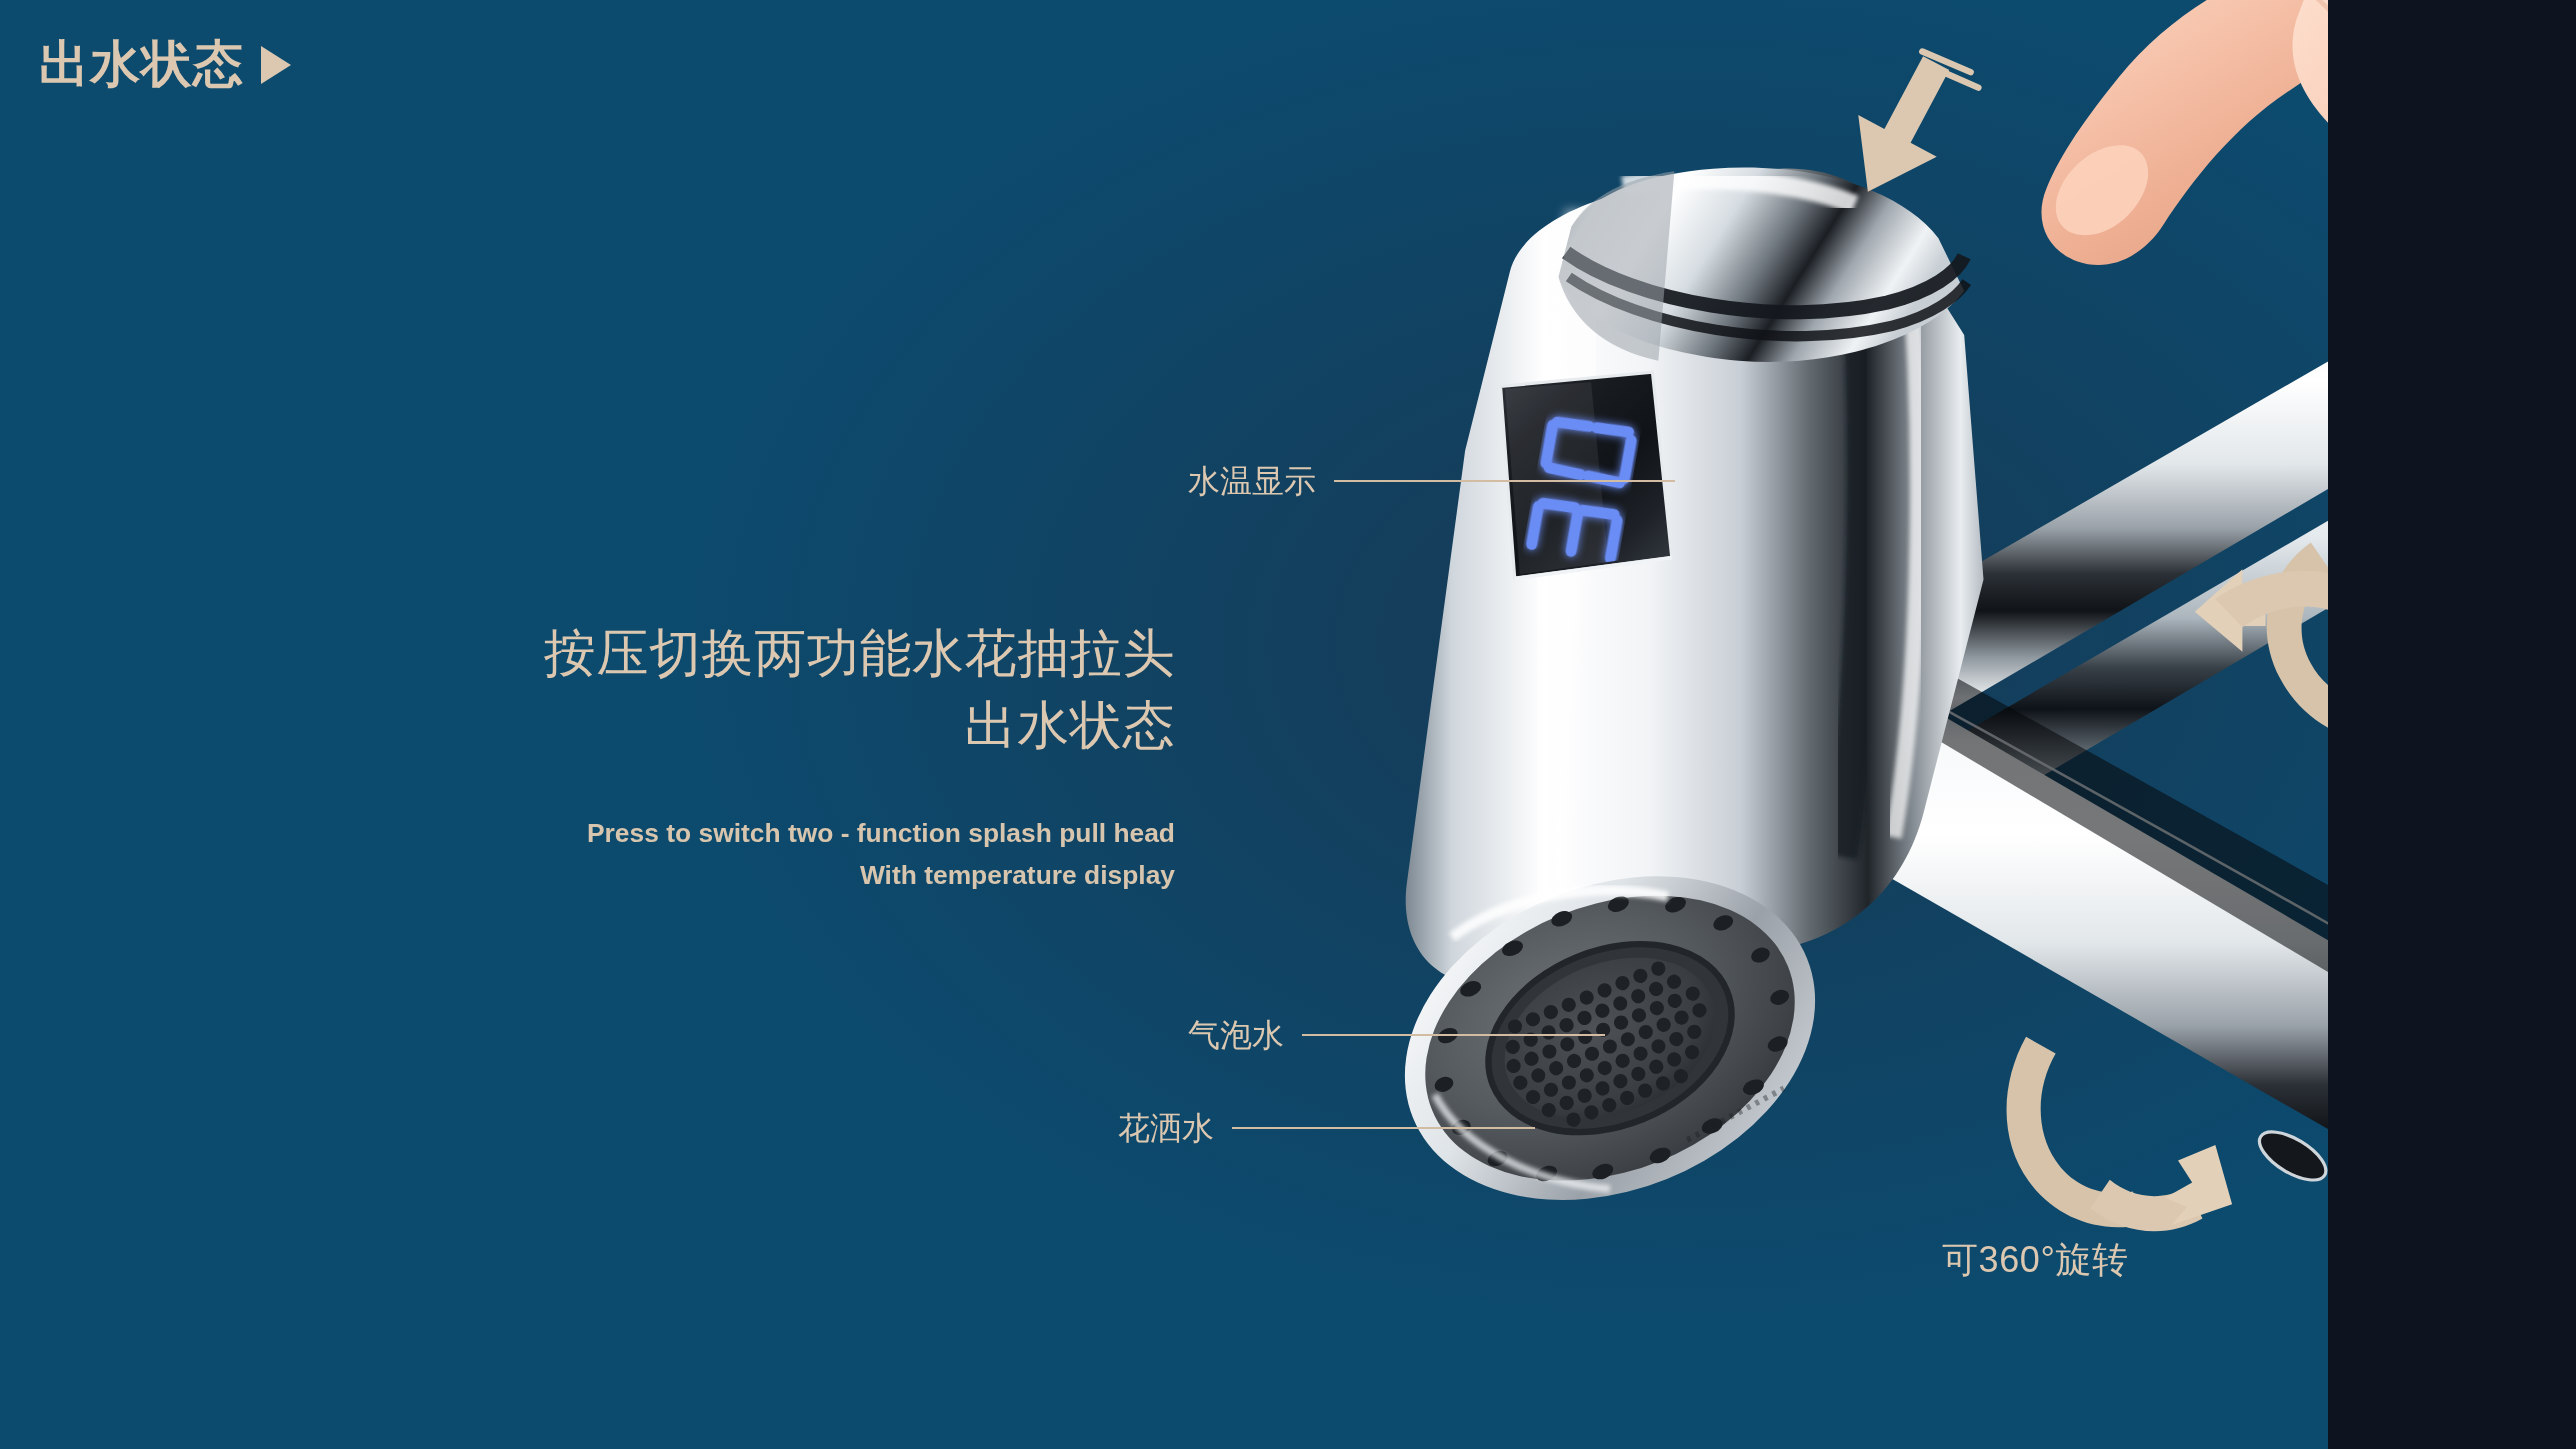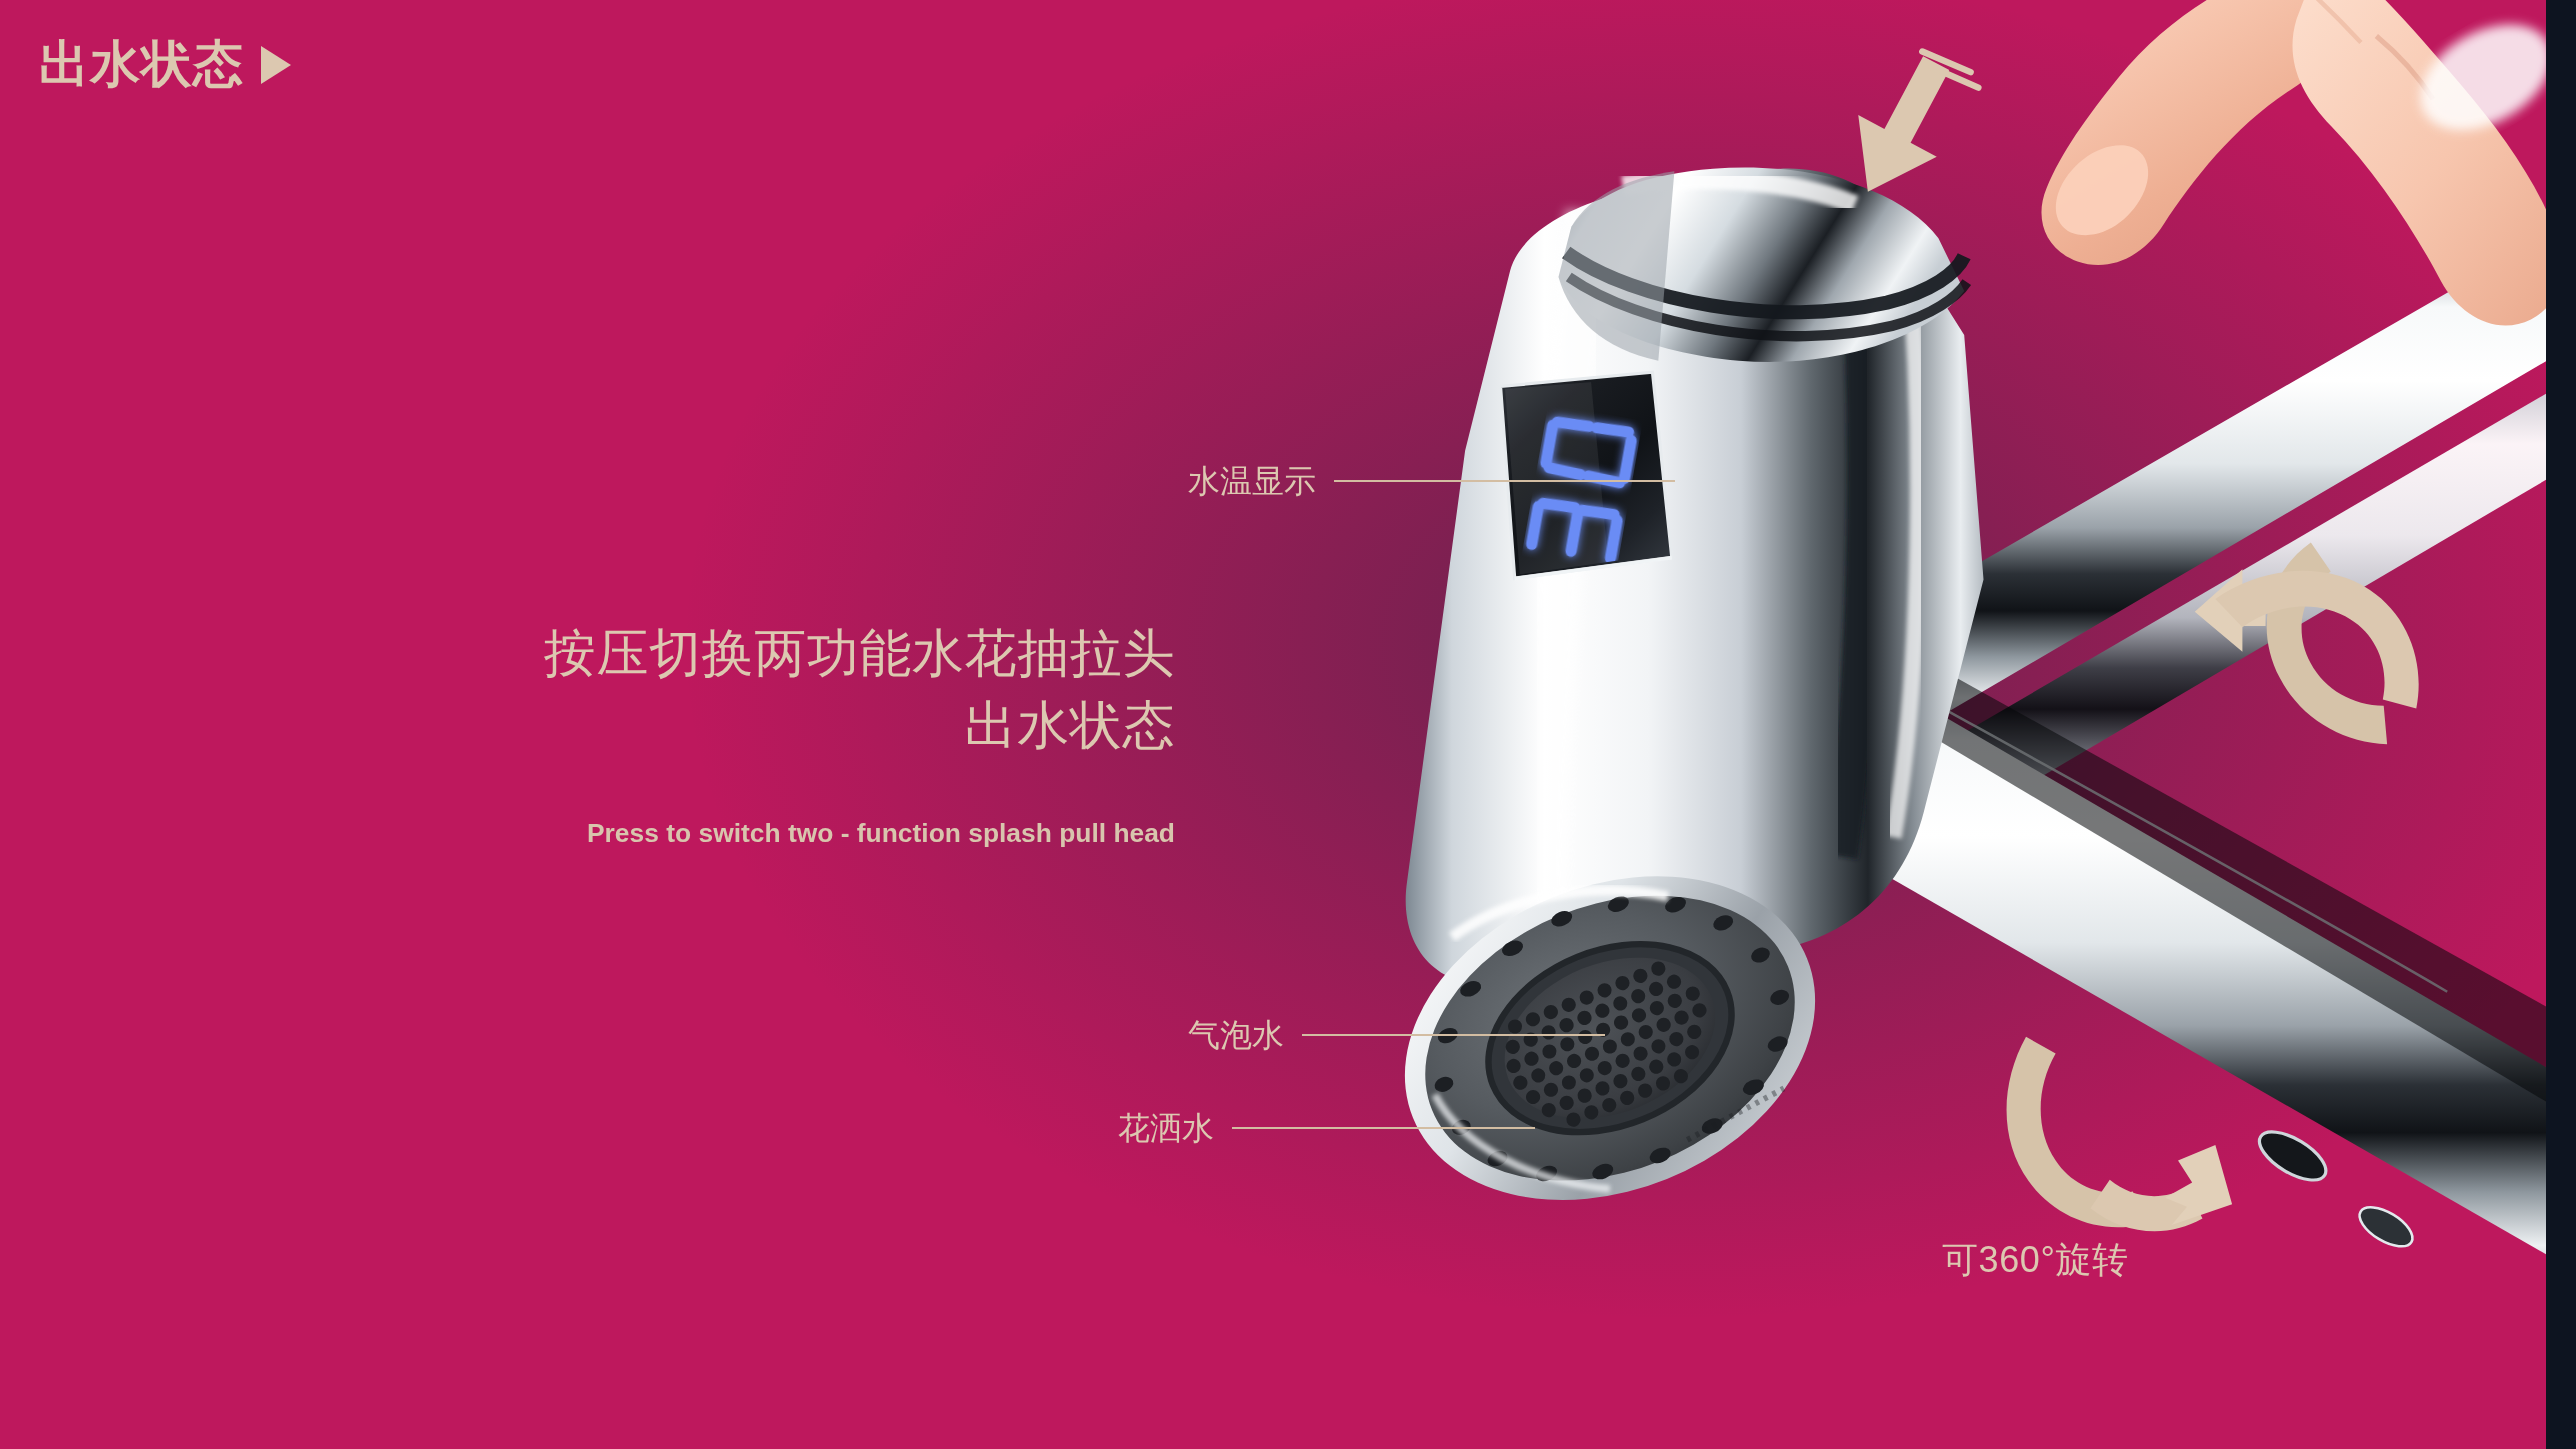--- a/index.html
+++ b/index.html
@@ -4,22 +4,22 @@
 <style>
   * { margin:0; padding:0; box-sizing:border-box; }
   html,body { background:#0d1420; }
   body {
     width:2576px; height:1449px;
     font-family:"Liberation Sans", sans-serif;
     overflow:hidden;
   }
   .stage {
     position:relative;
-    width:2546px; height:1449px;
-    background:#be185d;
+    width:2328px; height:1449px;
+    background:#0c4a6e;
     overflow:hidden;
   }
   
   .bg-vignette{
     position:absolute; inset:0;
     background:
       radial-gradient(ellipse 1417px 966px at 1674px 644px, rgba(32,44,64,.55) 0%, rgba(18,25,36,0) 70%);
     pointer-events:none;
   }
 
@@ -524,20 +524,21 @@
   <div class="header">
     <div class="header-title">出水状态</div>
     <div class="header-caret"></div>
   </div>
 
   <div class="copy">
     <div class="copy-h">按压切换两功能水花抽拉头</div>
     <div class="copy-h">出水状态</div>
     <div class="copy-sub">
       <div>Press to switch two - function splash pull head</div>
+      <div>With temperature display</div>
     </div>
   </div>
 
   <div class="callout" id="callout-temp">
     <span class="callout-label">水温显示</span>
     <span class="callout-line"></span>
   </div>
 
   <div class="callout" id="callout-bubble">
     <span class="callout-label">气泡水</span>

